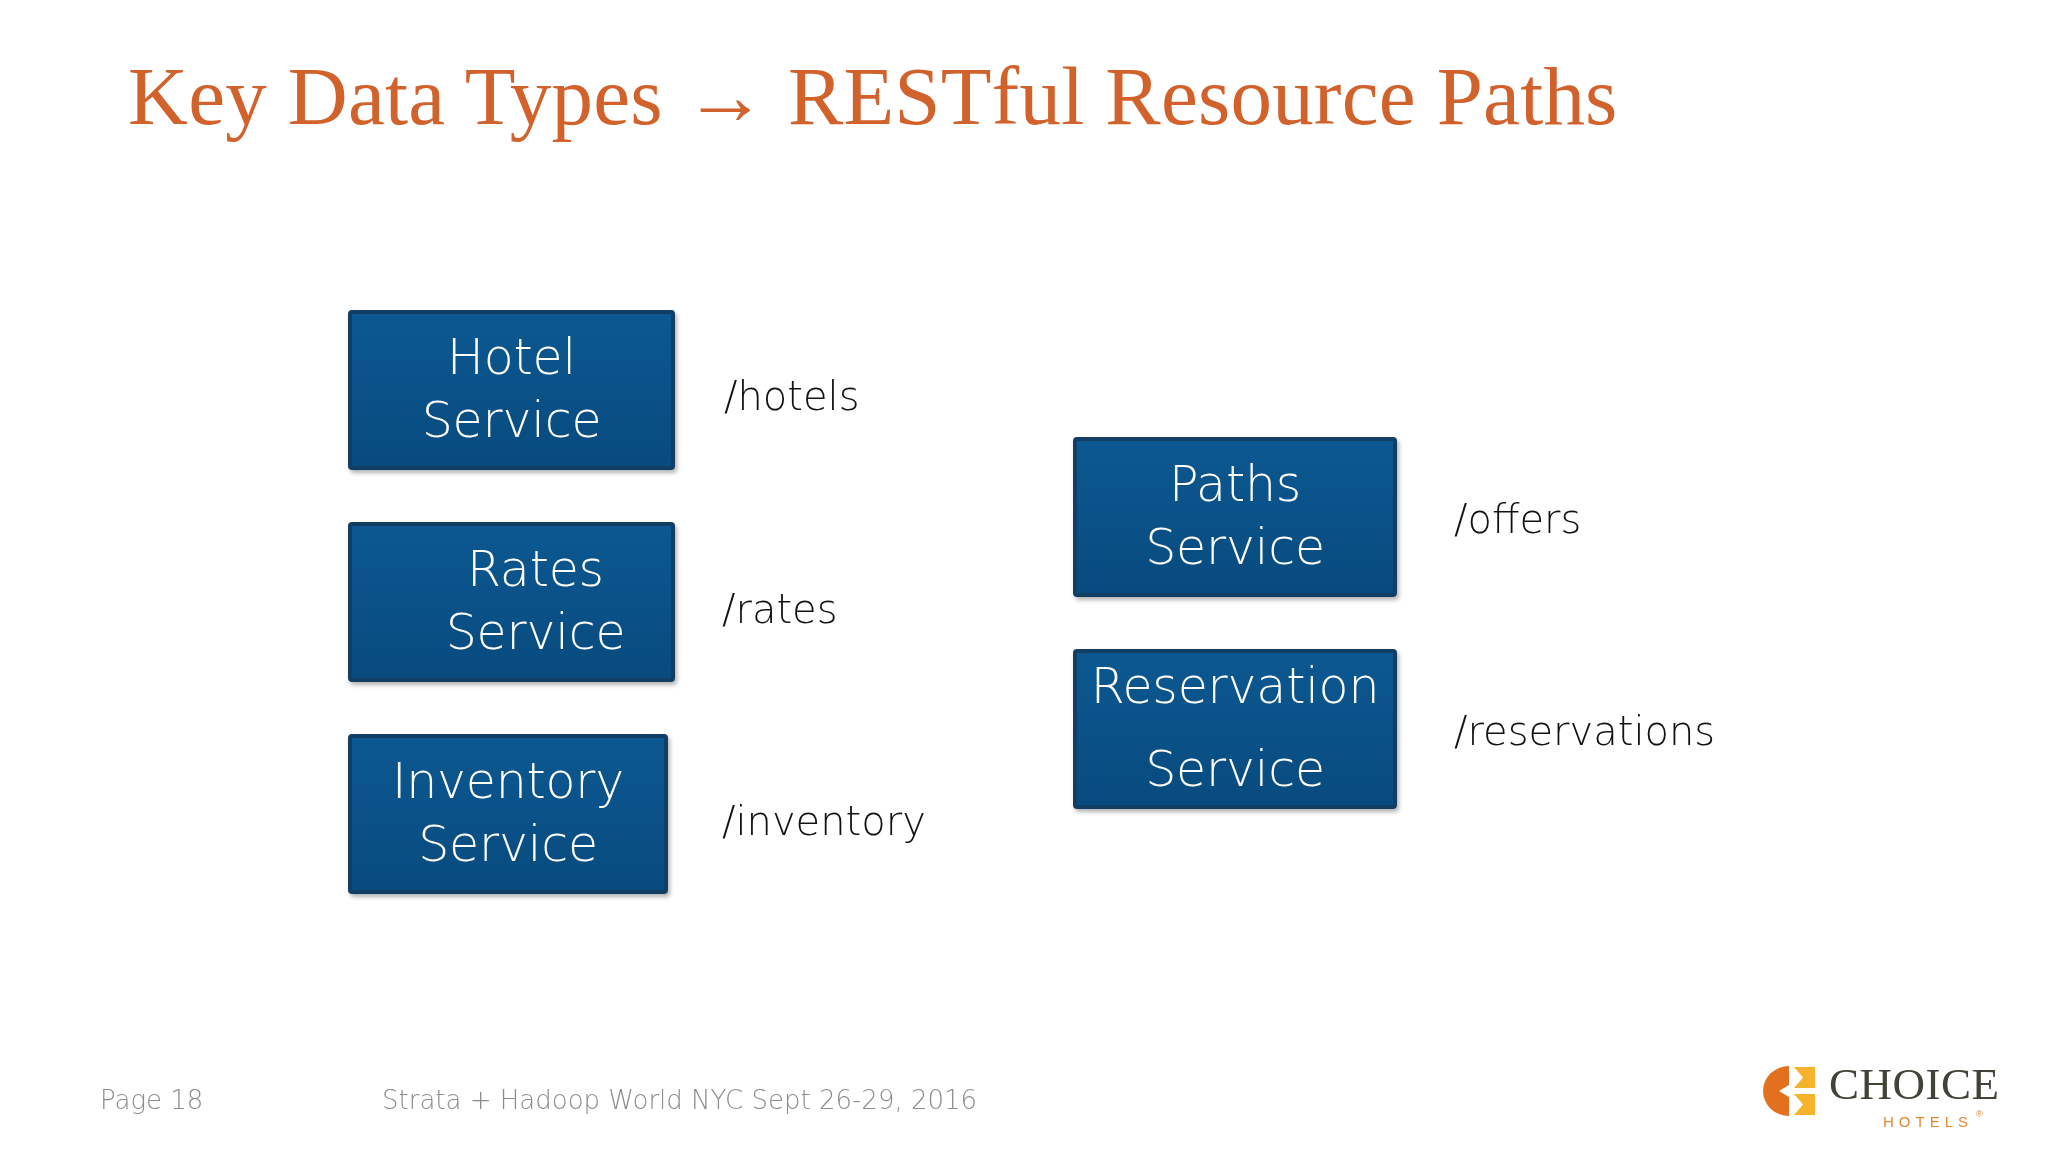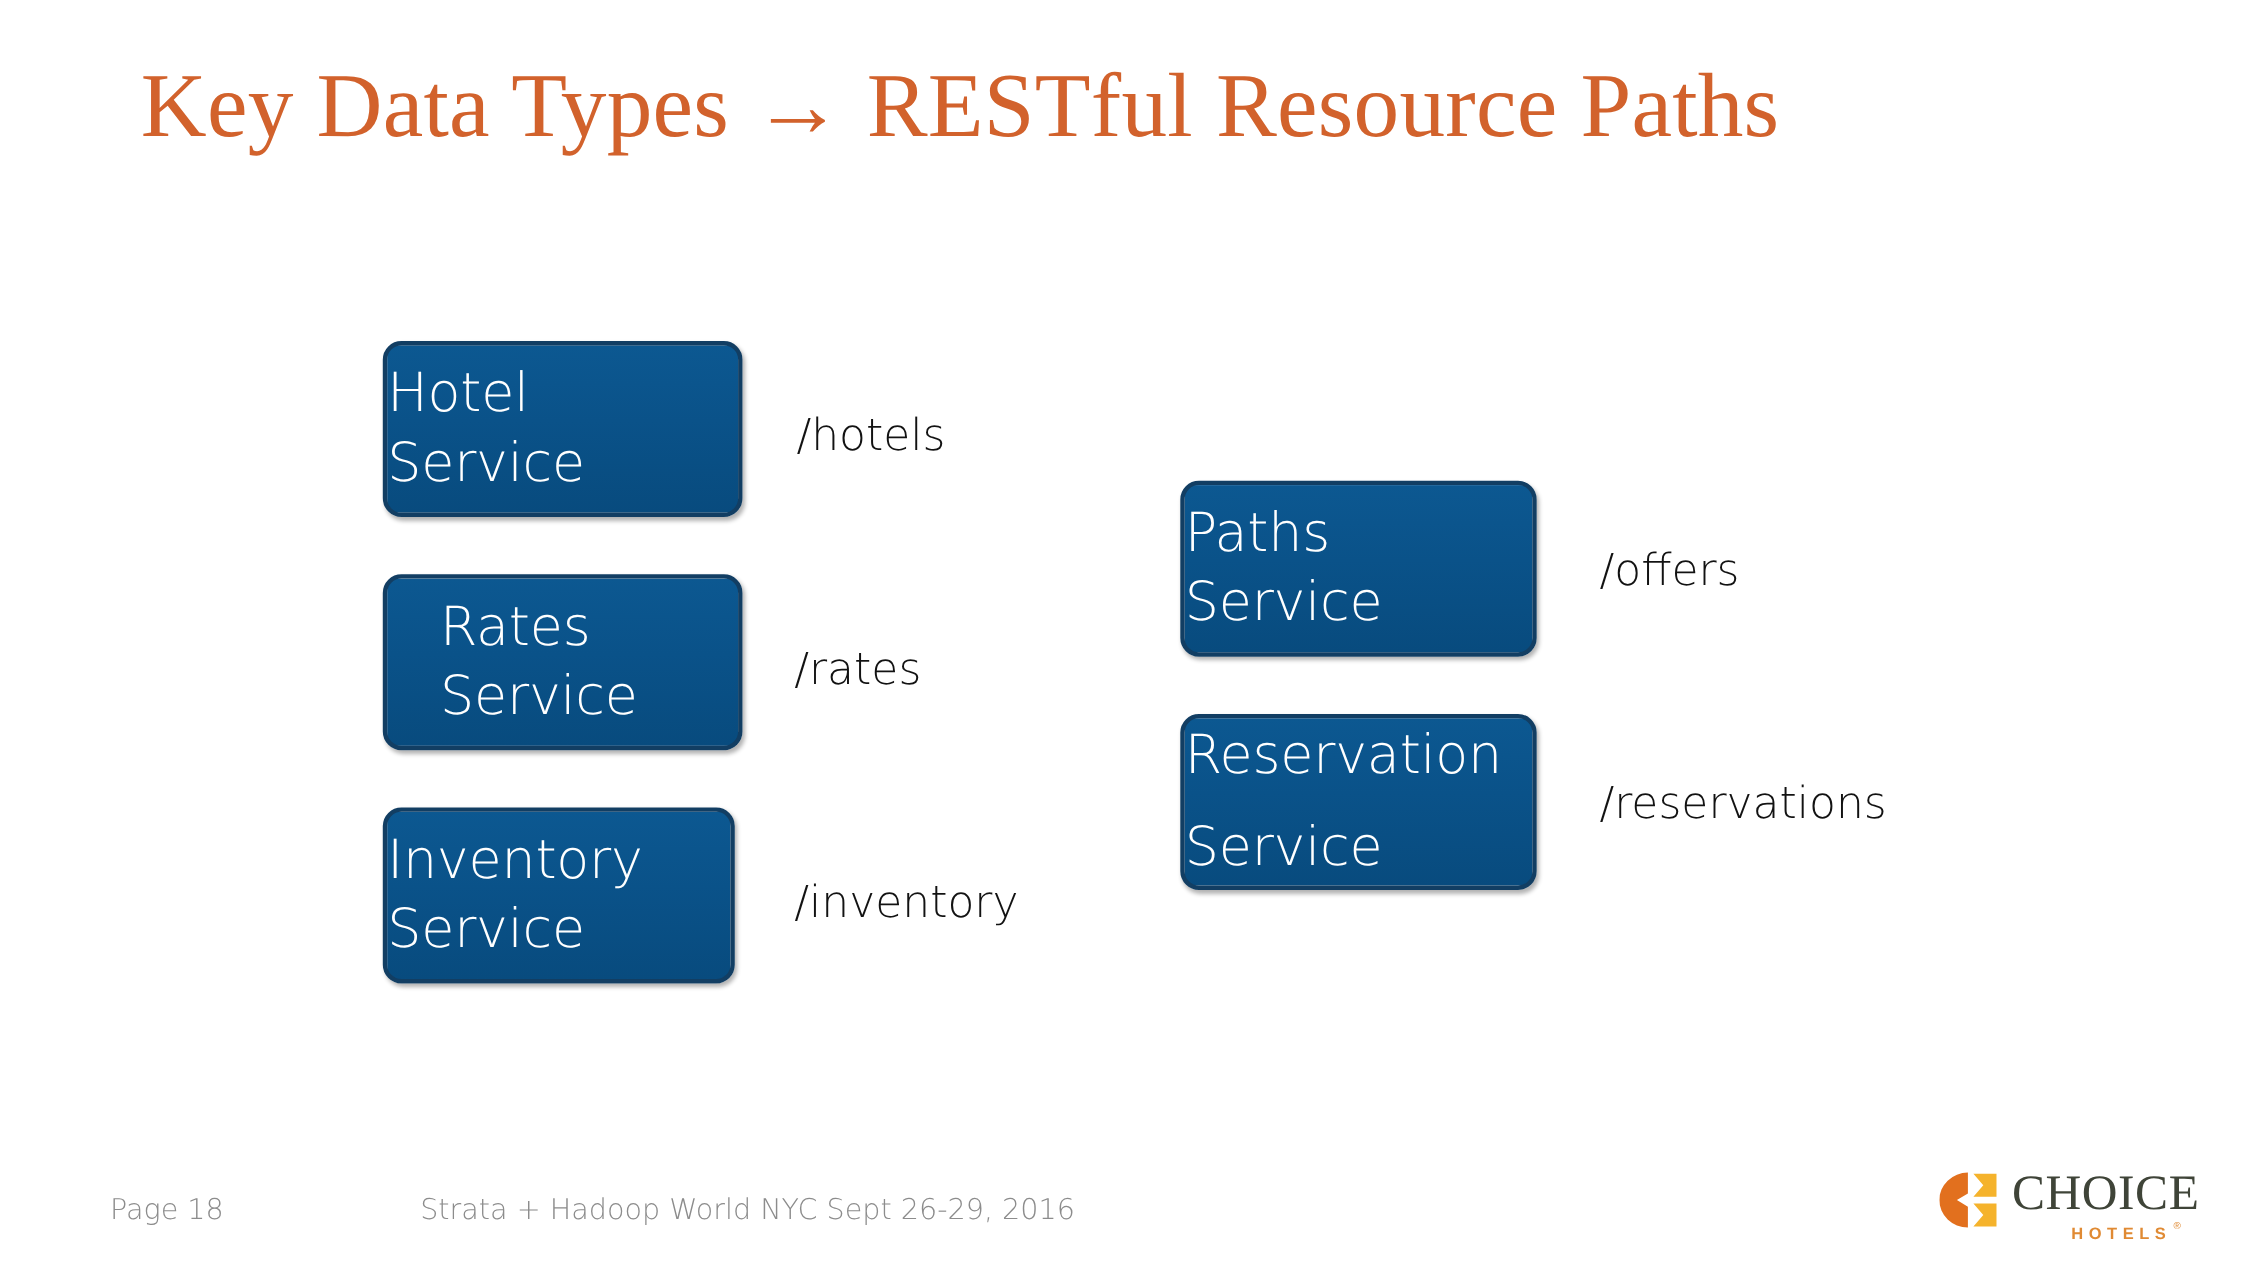--- a/index.html
+++ b/index.html
@@ -28,28 +28,28 @@
     font-weight: 400;
     color: #D2622C;
     white-space: nowrap;
     letter-spacing: 0.2px;
   }
 
   
   .svc-box {
     position: absolute;
     box-sizing: border-box;
-    border-radius: 17px;
+    border-radius: 4px;
     border: 4px solid #123E63;
     background: #0A5289;
     background: linear-gradient(180deg, #0c5891 0%, #0a5289 45%, #084b7e 100%);
     box-shadow: 2px 3px 4px rgba(0,0,0,0.30);
     display: flex;
     flex-direction: column;
-    align-items: flex-start;
+    align-items: center;
     justify-content: center;
   }
   .svc-line {
     color: #ffffff;
     font-family: "DejaVu Sans", sans-serif;
     font-weight: 300;
     font-size: 49px;
     line-height: 1.28;
     text-align: center;
     letter-spacing: -0.2px;
@@ -105,21 +105,21 @@
     color: #3F4438;
     letter-spacing: 0.5px;
     white-space: nowrap;
   }
   #logo-subwordmark {
     position: absolute;
     left: 120px;
     top: 52px;
     font-family: "Liberation Sans", sans-serif;
     font-size: 15px;
-    font-weight: 700;
+    font-weight: 400;
     line-height: 1;
     color: #E08A33;
     letter-spacing: 5px;
     white-space: nowrap;
   }
   #logo-tm {
     position: absolute;
     left: 213px;
     top: 48px;
     font-family: "Liberation Sans", sans-serif;

